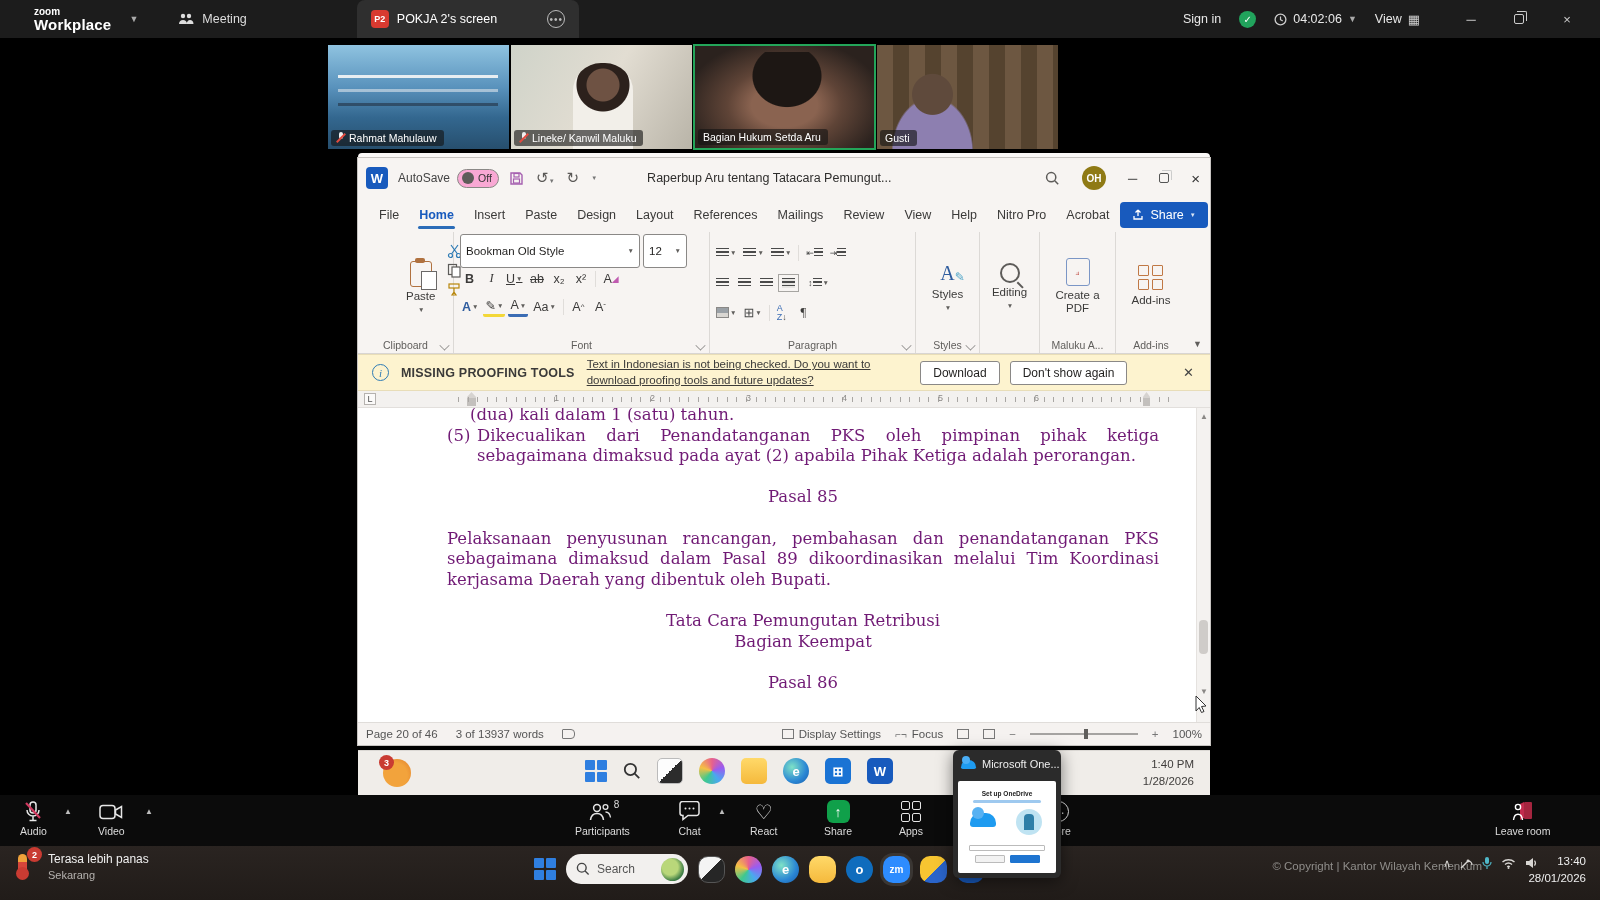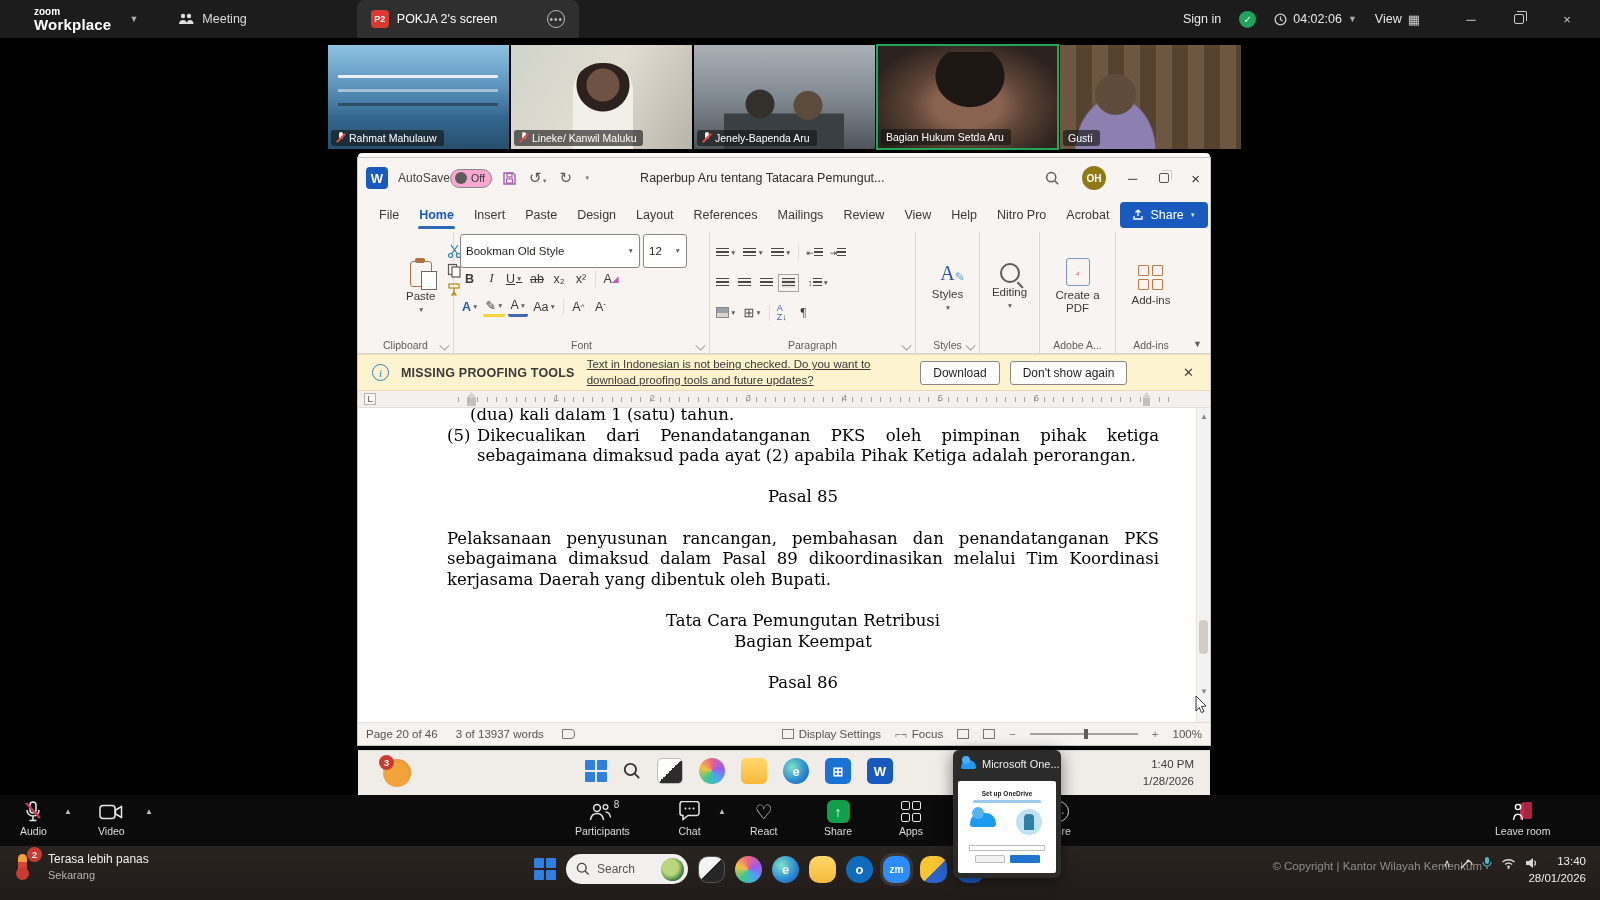--- a/index.html
+++ b/index.html
@@ -43,21 +43,21 @@
   .micmute::before { content:""; position:absolute; left:2.5px; top:0; width:4px; height:7px; border-radius:2px; background:#eee; }
   .micmute::after { content:""; position:absolute; left:-1px; top:5px; width:12px; height:2px; background:#e24b40; transform:rotate(-45deg); }
 
   
   #share-top-edge { position:absolute; left:358px; top:153px; width:852px; height:5px; background:#fbf9f8; border-radius:4px 4px 0 0; }
   #word { position:absolute; left:358px; top:158px; width:852px; height:587px; background:#f5f2f0; box-shadow:0 0 0 1px #c7c4c1; font-family:"Liberation Sans", sans-serif; color:#3b3a39; }
 
   
   #wtitle { height:40px; display:flex; align-items:center; padding:0 10px 0 8px; gap:10px; background:#f7f4f2; }
   .wlogo { width:22px; height:22px; background:#185abd; border-radius:4px; color:#fff; font-weight:700; font-size:13px; display:flex; align-items:center; justify-content:center; }
-  .autos { font-size:12px; color:#444; display:flex; align-items:center; }
+  .autos { font-size:12px; color:#444; display:flex; align-items:center; gap:7px; }
   .toggle { width:42px; height:19px; border:1px solid #8a8886; border-radius:10px; background:#f9a8d4; display:flex; align-items:center; padding:0 4px; gap:4px; }
   .knob { width:12px; height:12px; border-radius:50%; background:#5d5b59; }
   .toggle .st { font-size:10.5px; color:#333; }
   .qat { font-size:15px; color:#5b5957; display:flex; align-items:center; gap:12px; }
   .tinychev { font-size:6px; color:#777; }
   .wtitle-text { font-size:12.5px; color:#2f2e2d; margin-left:40px; white-space:nowrap; }
   .wtitle-right { margin-left:auto; display:flex; align-items:center; gap:22px; }
   .avatar { width:24px; height:24px; border-radius:50%; background:#8f7a15; color:#fff; font-size:10px; font-weight:700; display:flex; align-items:center; justify-content:center; }
   .wwin { font-size:13px; color:#333; }
 
@@ -102,21 +102,21 @@
 
   
   #ruler { height:17px; background:#f3f1ef; border-bottom:1px solid #e2dfdc; position:relative; }
   #ruler .ticks { position:absolute; left:100px; right:40px; top:6px; height:5px; background:repeating-linear-gradient(to right,#a9a6a3 0 1px,transparent 1px 9.6px); }
   .rnum { position:absolute; top:2px; font-size:9px; color:#8a8886; }
   .tabsel { position:absolute; left:6px; top:2px; width:12px; height:12px; border:1px solid #b5b2af; background:#fbfaf9; color:#555; font-size:9px; display:flex; align-items:center; justify-content:center; }
   .indmark { position:absolute; left:109px; top:1px; width:9px; height:14px; background:linear-gradient(to bottom,#d6d3d0 0 45%,#c3c0bd 45% 100%); clip-path:polygon(50% 0,100% 35%,100% 100%,0 100%,0 35%); }
 
   
   #doc { height:314px; background:#fff; position:relative; overflow:hidden; }
-  #doctext { position:absolute; left:89px; top:-3px; width:712px; font-family:"DejaVu Serif","Liberation Serif",serif; font-size:16.5px; color:#000000; line-height:20.6px; }
+  #doctext { position:absolute; left:89px; top:-3px; width:712px; font-family:"DejaVu Serif","Liberation Serif",serif; font-size:16.5px; color:#701a75; line-height:20.6px; }
   .just { text-align:justify; }
   .center { text-align:center; }
   .clause { padding-left:30px; text-indent:-30px; }
   .clause .cnum { display:inline-block; width:30px; text-indent:0; }
   .sp { height:20.6px; }
   #vscroll { position:absolute; right:0; top:0; width:14px; height:100%; background:#f4f2f0; border-left:1px solid #e5e2df; }
   .scr-arrow { position:absolute; left:0; width:14px; text-align:center; font-size:8px; color:#8a8886; }
   #vthumb { position:absolute; left:2px; top:212px; width:9px; height:34px; background:#cfccc9; border-radius:4px; }
   #cursor { position:absolute; right:2px; bottom:8px; width:13px; height:19px; z-index:5; }
 
@@ -241,26 +241,20 @@
           <span class="micmute"></span>
           <span>Rahmat Mahulauw</span>
         </div>
     </div>
     <div class="vtile v2">
       <div class="vname">
           <span class="micmute"></span>
           <span>Lineke/ Kanwil Maluku</span>
         </div>
     </div>
-    <div class="vtile v3">
-      <div class="vname">
-          <span class="micmute"></span>
-          <span>Jenely-Bapenda Aru</span>
-        </div>
-    </div>
     <div class="vtile v4 active">
       <div class="vname">
           <span>Bagian Hukum Setda Aru</span>
         </div>
     </div>
     <div class="vtile v5">
       <div class="vname">
           <span>Gusti</span>
         </div>
     </div>
@@ -455,21 +449,21 @@
           <span>Editing</span>
           <span class="chev">▼</span>
         </div>
       </div>
 
       <div class="rgroup" style="width:76px; justify-content:center;">
         <div class="bigbtn">
           <span class="pdficon">⟓</span>
           <span style="width:46px;">Create a PDF</span>
         </div>
-        <span class="glabel">Adobe A...</span>
+        <span class="glabel">Maluku A...</span>
       </div>
 
       <div class="rgroup" style="width:70px; justify-content:center; border-right:none;">
         <div class="bigbtn">
           <span class="addinicon">
               <span></span>
               <span></span>
               <span></span>
               <span></span>
             </span>

